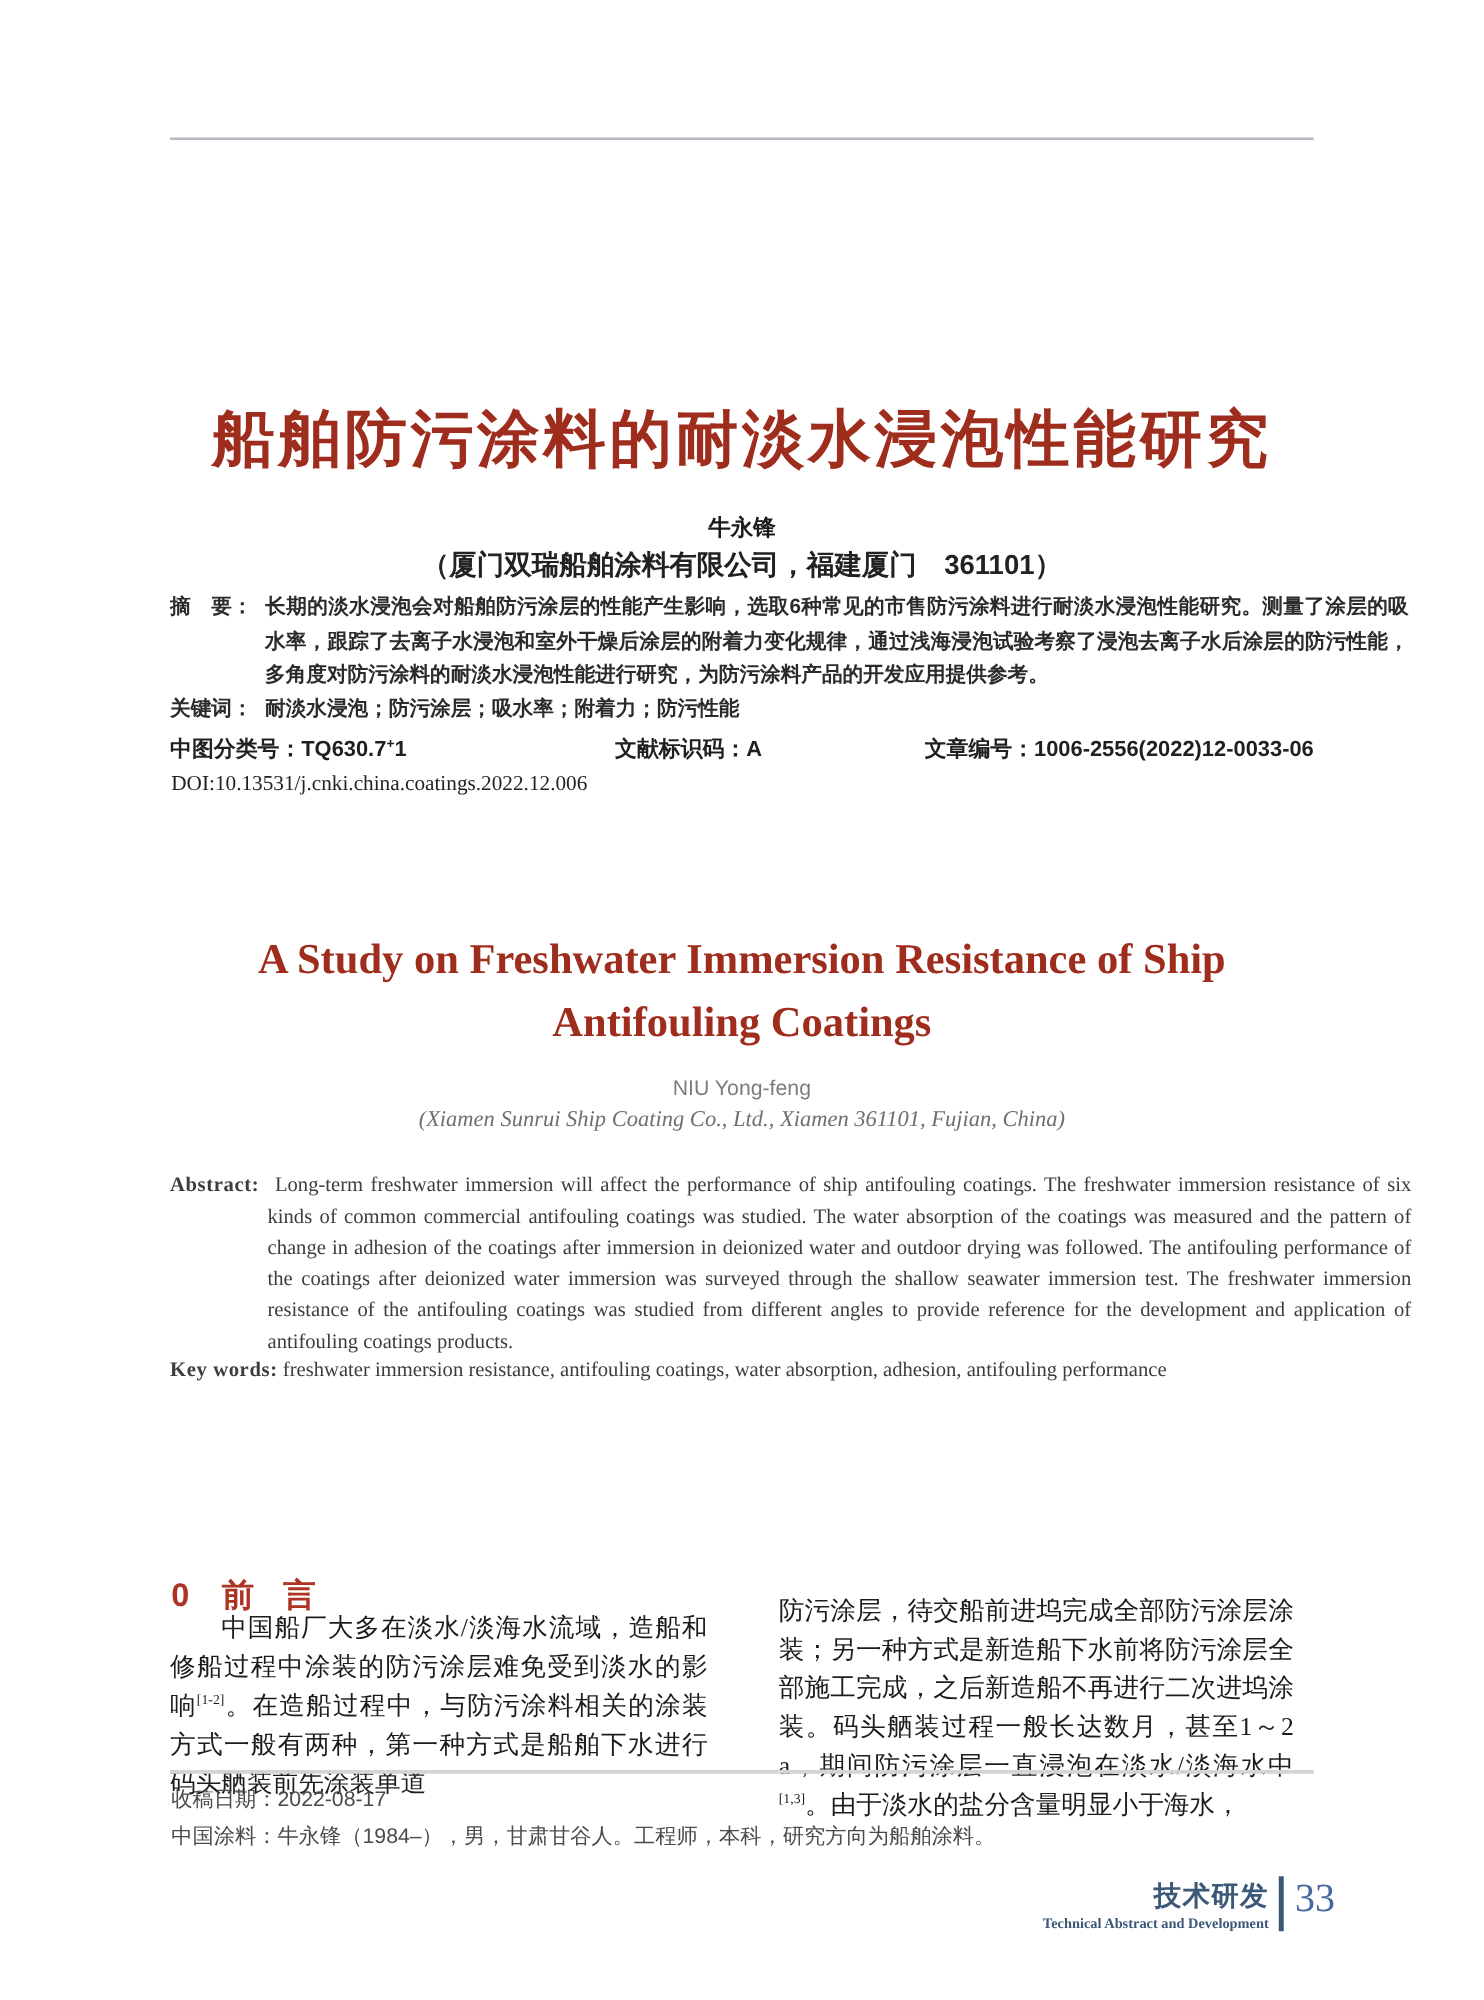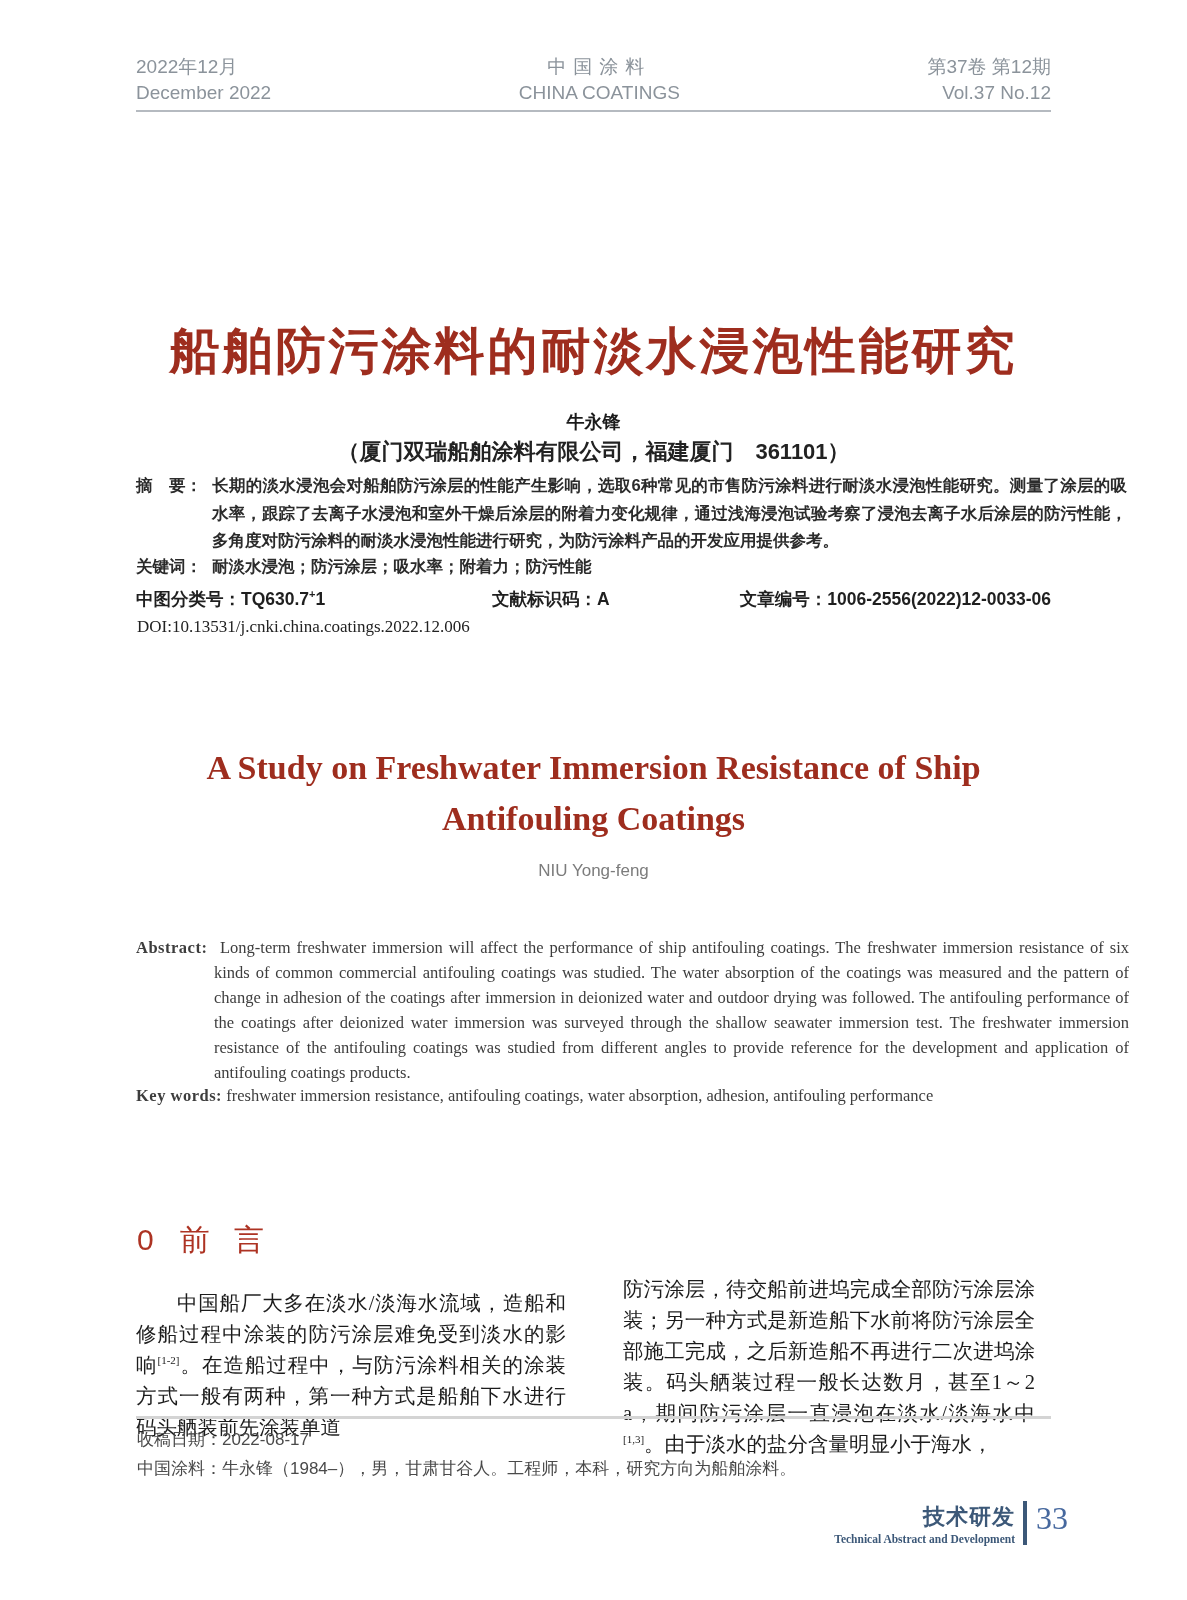--- a/index.html
+++ b/index.html
@@ -59,21 +59,21 @@
   .hangen { padding-left:78px; text-indent:-78px; }
   .hangen .lab { display:inline-block; min-width:78px; text-indent:0; font-weight:bold; letter-spacing:0.5px; white-space:nowrap; }
   .en-abs {
     position:absolute; top:935px; left:136px; width:915px;
     font-family:"Liberation Serif", serif; font-size:16.5px; line-height:25px; color:#3d3d3d; text-align:justify;
   }
   .en-kw { position:absolute; top:1086px; left:136px; width:915px; font-family:"Liberation Serif", serif; font-size:16.5px; color:#3d3d3d; }
   .en-kw .lab { font-weight:bold; letter-spacing:0.5px; }
 
   
-  .sec-head { position:absolute; top:1220px; left:137px; font-size:30px; font-weight:normal; color:var(--section-red,#ad3323); }
+  .sec-head { position:absolute; top:1259px; left:137px; font-size:26px; font-weight:bold; color:var(--section-red,#ad3323); }
   .sec-head .sec-title { margin-left:26px; word-spacing:16px; }
   .body-col { font-family:"Liberation Serif", serif; font-size:20.5px; line-height:31px; text-align:justify; color:#1c1c1c; }
   .body-col sup { font-size:11px; vertical-align:super; line-height:0; }
   .col-left  { position:absolute; top:1288px; left:136px; width:430px; }
   .col-left p { margin:0; text-indent:2em; }
   .col-right { position:absolute; top:1258px; left:607px; width:444px; }
   .col-right p { margin:16px; }
 
   
   .foot-rule { position:absolute; top:1416px; left:136px; width:915px; height:3px; background:var(--footnote-rule,#d4d4d4); }
@@ -84,34 +84,20 @@
   .corner-label .cn { font-size:22px; font-weight:bold; letter-spacing:1px; }
   .corner-label .en { font-family:"Liberation Serif", serif; font-size:11.5px; font-weight:bold; margin-top:1px; }
   .corner-bar { position:absolute; top:1501px; left:1023px; width:4px; height:44px; background:var(--navy,#3c5878); }
   .corner-no  { position:absolute; top:1500px; left:1036px; font-family:"Liberation Serif", serif; font-size:32px; color:var(--page-blue,#46689e); }
 </style>
 </head>
 <body>
 
 <div class="page">
 
-  <div class="hdr">
-    <div class="col-l">
-      <div>2022年12月</div>
-      <div>December 2022</div>
-    </div>
-    <div class="col-c">
-      <div class="cn-sp">中国涂料</div>
-      <div>CHINA COATINGS</div>
-    </div>
-    <div class="col-r">
-      <div>第37卷 第12期</div>
-      <div>Vol.37 No.12</div>
-    </div>
-  </div>
   <div class="hdr-rule"></div>
 
   <div class="cn-title">船舶防污涂料的耐淡水浸泡性能研究</div>
   <div class="cn-author">牛永锋</div>
   <div class="cn-affil">（厦门双瑞船舶涂料有限公司，福建厦门　361101）</div>
 
   <div class="cn-abs hangcn"><span class="lab">摘　要：</span><span>长期的淡水浸泡会对船舶防污涂层的性能产生影响，选取6种常见的市售防污涂料进行耐淡水浸泡性能研究。测量了涂层的吸水率，跟踪了去离子水浸泡和室外干燥后涂层的附着力变化规律，通过浅海浸泡试验考察了浸泡去离子水后涂层的防污性能，多角度对防污涂料的耐淡水浸泡性能进行研究，为防污涂料产品的开发应用提供参考。</span></div>
 
   <div class="cn-kw hangcn"><span class="lab">关键词：</span><span>耐淡水浸泡；防污涂层；吸水率；附着力；防污性能</span></div>
 
@@ -120,20 +106,21 @@
     <span class="doccode"><span>文献标识码：</span><span>A</span></span>
     <span class="artno"><span>文章编号：</span><span>1006-2556(2022)12-0033-06</span></span>
   </div>
   <div class="doi">DOI:10.13531/j.cnki.china.coatings.2022.12.006</div>
 
   <div class="en-title">
     <div>A Study on Freshwater Immersion Resistance of Ship</div>
     <div>Antifouling Coatings</div>
   </div>
   <div class="en-author">NIU Yong-feng</div>
+  <div class="en-affil">(Xiamen Sunrui Ship Coating Co., Ltd., Xiamen 361101, Fujian, China)</div>
 
   <div class="en-abs hangen"><span class="lab">Abstract:</span> <span>Long-term freshwater immersion will affect the performance of ship antifouling coatings. The freshwater immersion resistance of six kinds of common commercial antifouling coatings was studied. The water absorption of the coatings was measured and the pattern of change in adhesion of the coatings after immersion in deionized water and outdoor drying was followed. The antifouling performance of the coatings after deionized water immersion was surveyed through the shallow seawater immersion test. The freshwater immersion resistance of the antifouling coatings was studied from different angles to provide reference for the development and application of antifouling coatings products.</span></div>
 
   <div class="en-kw"><span class="lab">Key words:</span> <span>freshwater immersion resistance, antifouling coatings, water absorption, adhesion, antifouling performance</span></div>
 
   <div class="sec-head"><span class="sec-num">0</span><span class="sec-title">前 言</span></div>
 
   <div class="body-col col-left">
     <p><span>中国船厂大多在淡水/淡海水流域，造船和修船过程中涂装的防污涂层难免受到淡水的影响</span><sup>[1-2]</sup><span>。在造船过程中，与防污涂料相关的涂装方式一般有两种，第一种方式是船舶下水进行码头舾装前先涂装单道</span></p>
   </div>

